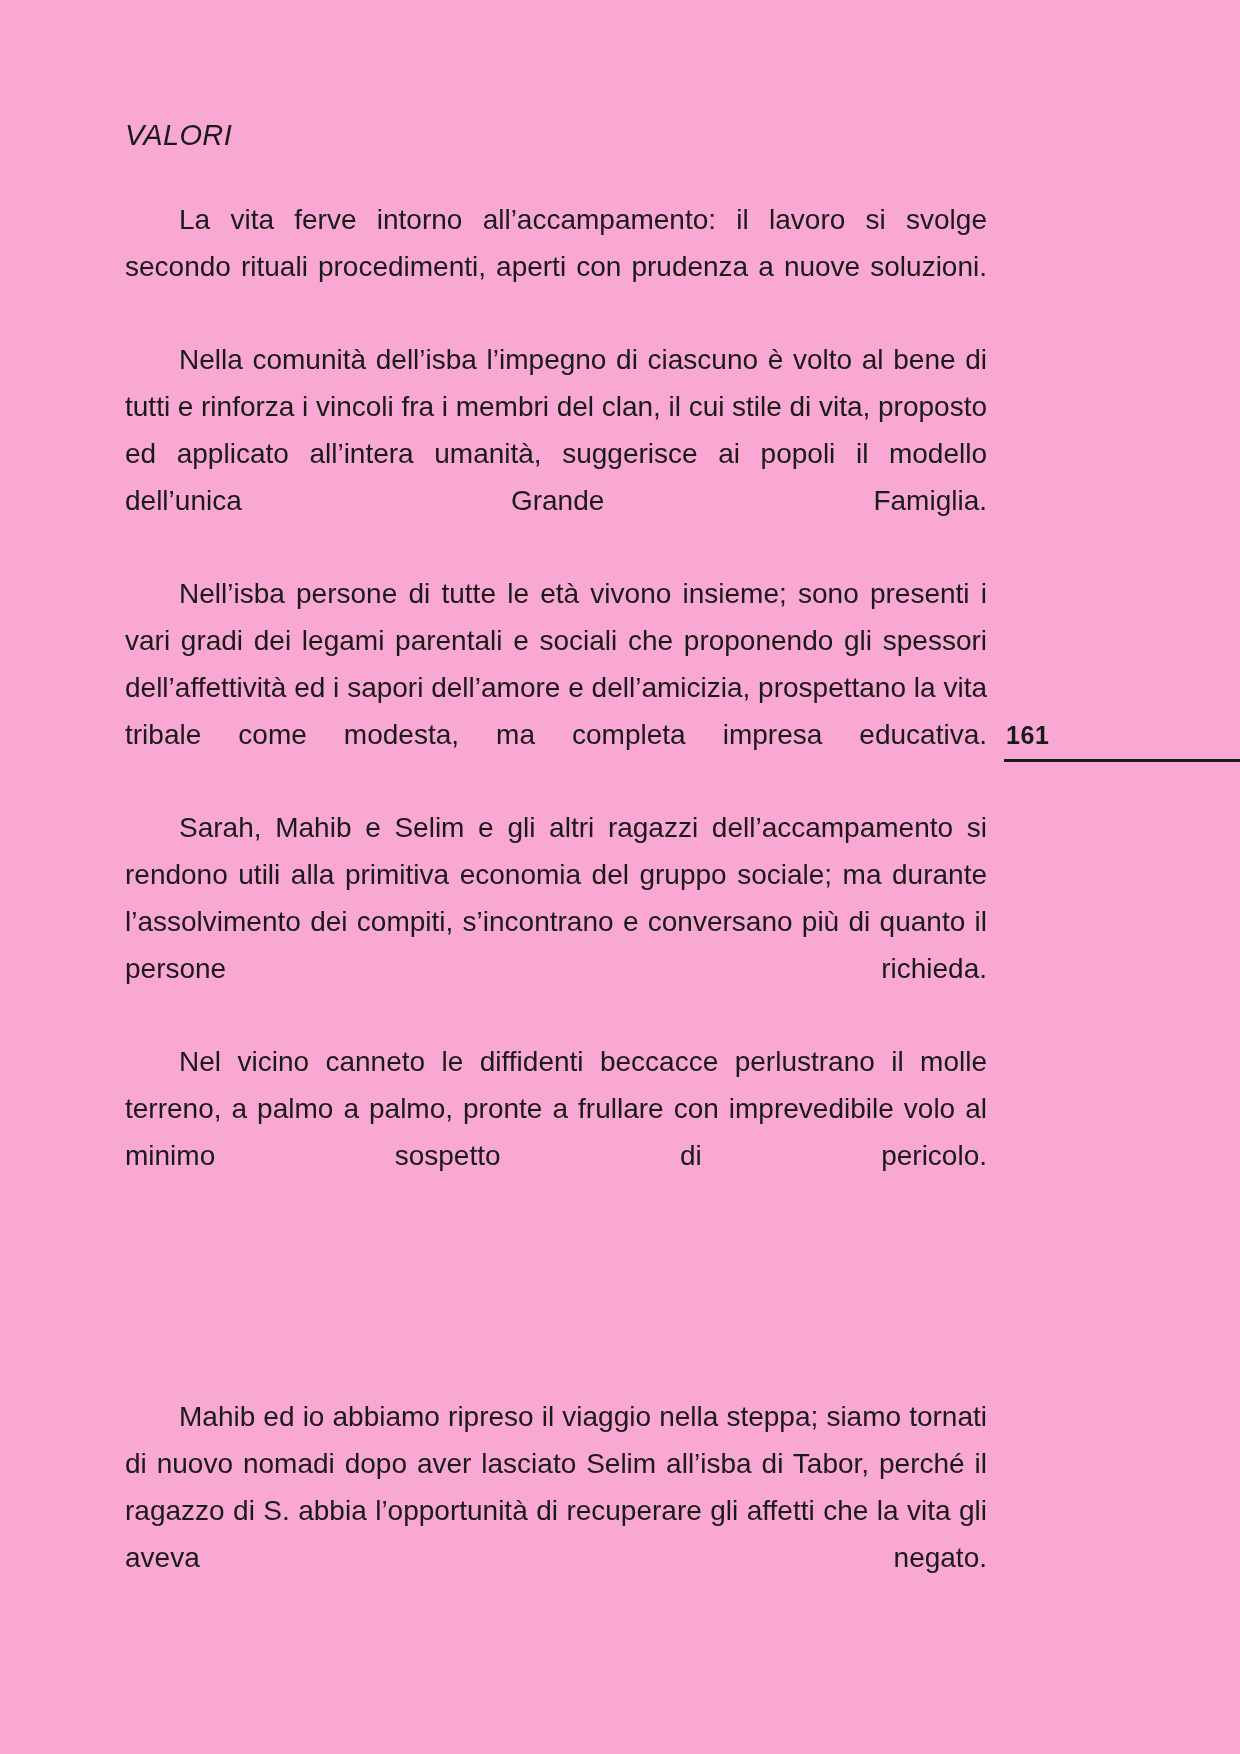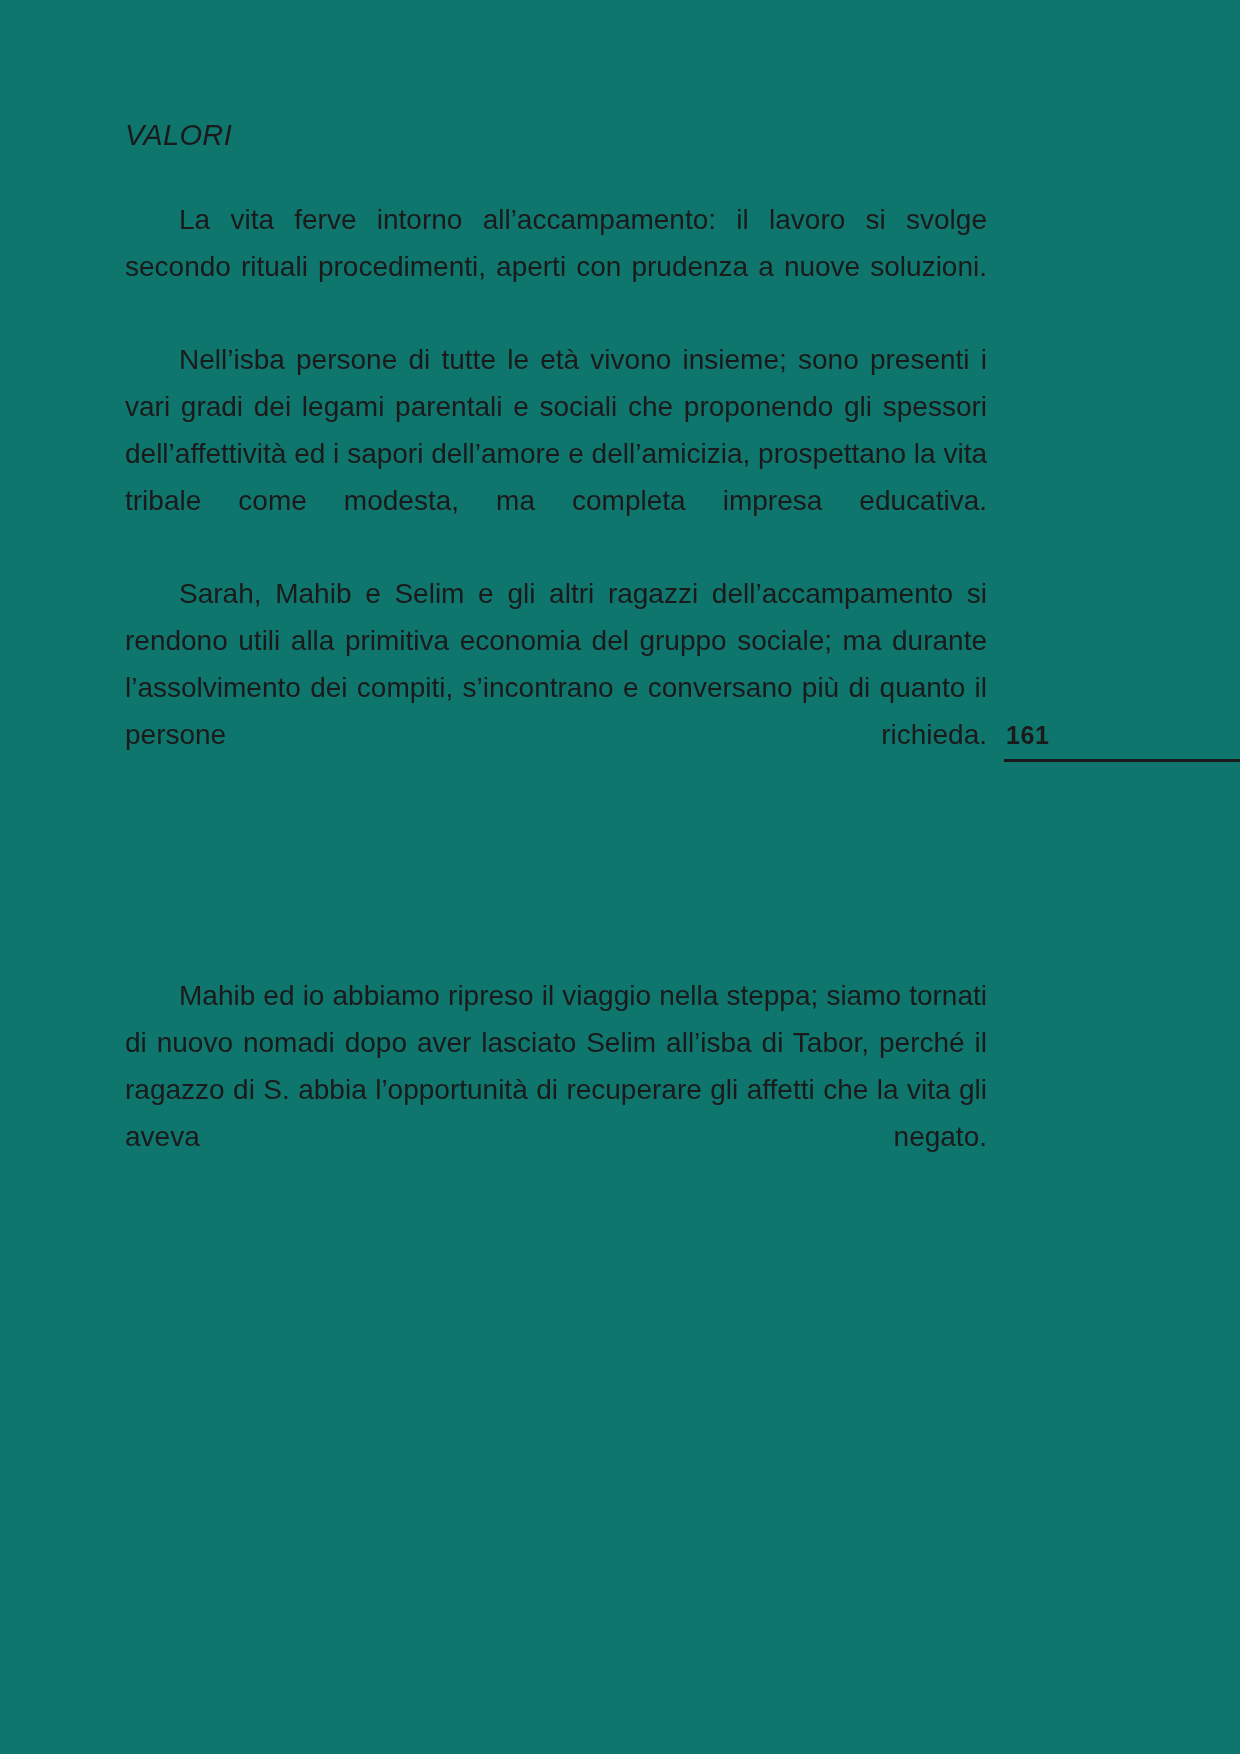--- a/index.html
+++ b/index.html
@@ -6,21 +6,21 @@
   html, body {
     margin: 0;
     padding: 0;
     background: #ffffff;
   }
 
   .page {
     position: relative;
     width: 1240px;
     height: 1754px;
-    background: #0f766e;
+    background: #f9a8d4;
     overflow: hidden;
     font-family: "Liberation Sans", "DejaVu Sans", sans-serif;
     color: #1a1a1a;
     box-sizing: border-box;
   }
 
   
   .text-column {
     position: absolute;
     left: 125px;
@@ -107,25 +107,27 @@
 <div class="page">
 
   <div class="text-column">
 
     <h2 class="section-heading">VALORI</h2>
 
     <div class="gap-after-heading-1"></div>
 
     <p class="body-paragraph indented">La vita ferve intorno all’accampamento: il lavoro si svolge secondo rituali procedimenti, aperti con prudenza a nuove soluzioni.</p>
 
+    <p class="body-paragraph indented">Nella comunità dell’isba l’impegno di ciascuno è volto al bene di tutti e rinforza i vincoli fra i membri del clan, il cui stile di vita, proposto ed applicato all’intera umanità, suggerisce ai popoli il modello dell’unica Grande Famiglia.</p>
 
     <p class="body-paragraph indented">Nell’isba persone di tutte le età vivono insieme; sono presenti i vari gradi dei legami parentali e sociali che proponendo gli spessori dell’affettività ed i sapori dell’amore e dell’amicizia, prospettano la vita tribale come modesta, ma completa impresa educativa.</p>
 
     <p class="body-paragraph indented">Sarah, Mahib e Selim e gli altri ragazzi dell’accampamento si rendono utili alla primitiva economia del gruppo sociale; ma durante l’assolvimento dei compiti, s’incontrano e conversano più di quanto il persone richieda.</p>
 
+    <p class="body-paragraph indented">Nel vicino canneto le diffidenti beccacce perlustrano il molle terreno, a palmo a palmo, pronte a frullare con imprevedibile volo al minimo sospetto di pericolo.</p>
 
     <div class="gap-before-heading-2"></div>
 
 
     <div class="gap-after-heading-2"></div>
 
     <p class="body-paragraph indented">Mahib ed io abbiamo ripreso il viaggio nella steppa; siamo tornati di nuovo nomadi dopo aver lasciato Selim all’isba di Tabor, perché il ragazzo di S. abbia l’opportunità di recuperare gli affetti che la vita gli aveva negato.</p>
 
   </div>
 

